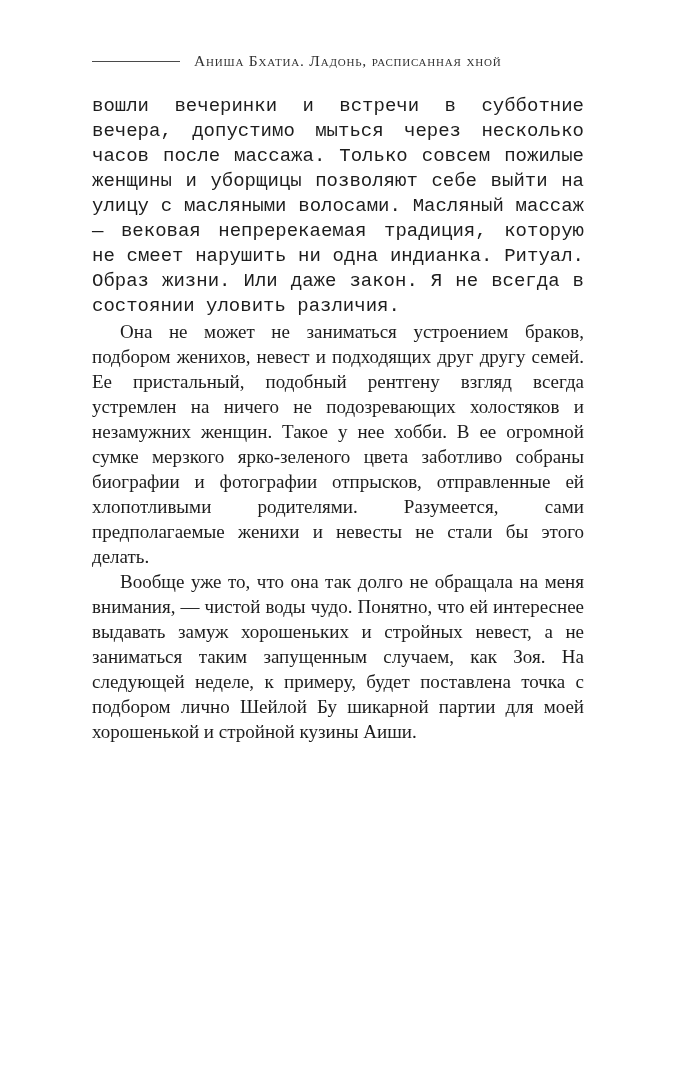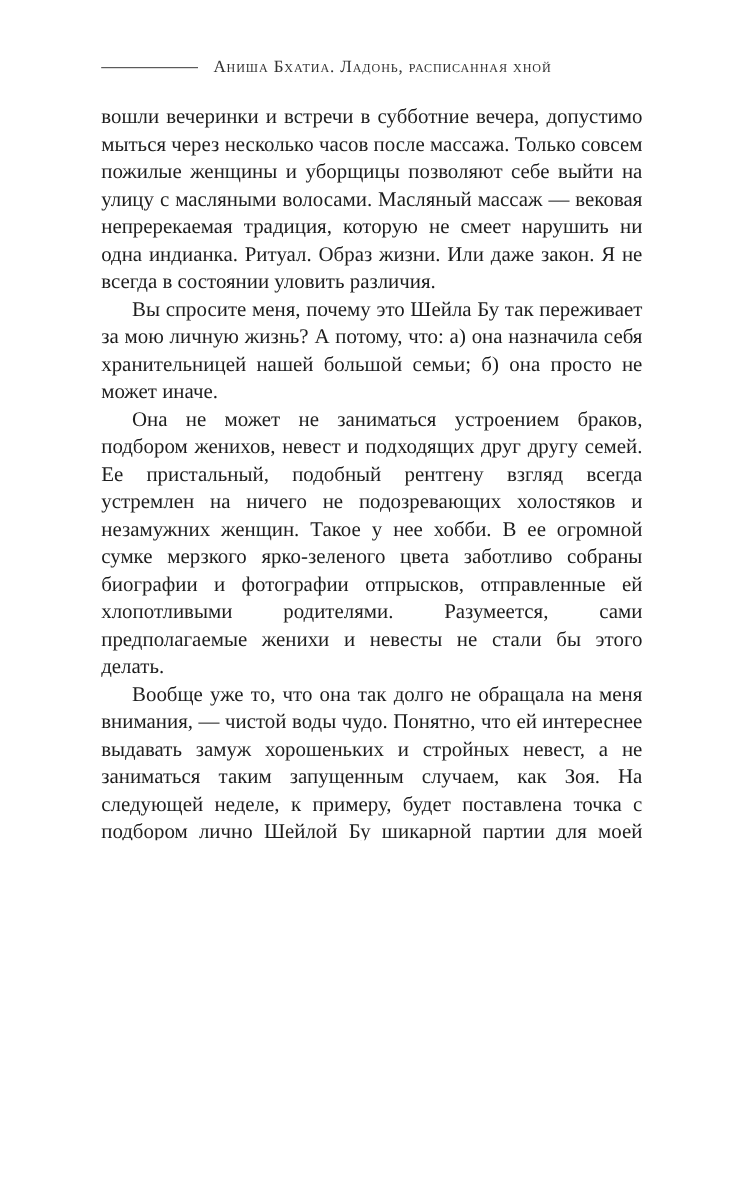--- a/index.html
+++ b/index.html
@@ -49,20 +49,21 @@
     text-align: justify;
     hyphens: auto;
     -webkit-hyphens: auto;
   }
   .para {
     margin: 0;
     text-indent: 28px;
   }
   .para.no-indent {
     text-indent: 0;
+    font-family: Liberation Mono, monospace;
   }
   .page-number {
     position: absolute;
     top: 993px;
     right: 95px;
     font-size: 20px;
     color: #1d1d1d;
   }
 </style>
 </head>
@@ -70,20 +71,19 @@
 
 <div class="page">
 
   <div class="running-header">
     <span class="header-rule"></span>
     <span class="header-text">Аниша Бхатиа. Ладонь, расписанная хной</span>
   </div>
 
   <div class="text-block">
     <p class="para no-indent">вошли вечеринки и встречи в субботние вечера, допустимо мыться через несколько часов после массажа. Только совсем пожилые женщины и уборщицы позволяют себе выйти на улицу с масляными волосами. Масляный массаж — вековая непререкаемая традиция, которую не смеет нарушить ни одна индианка. Ритуал. Образ жизни. Или даже закон. Я не всегда в состоянии уловить различия.</p>
-    <p class="para">Вы спросите меня, почему это Шейла Бу так переживает за мою личную жизнь? А потому, что: а) она назначила себя хранительницей нашей большой семьи; б) она просто не может иначе.</p>
     <p class="para">Она не может не заниматься устроением браков, подбором женихов, невест и подходящих друг другу семей. Ее пристальный, подобный рентгену взгляд всегда устремлен на ничего не подозревающих холостяков и незамужних женщин. Такое у нее хобби. В ее огромной сумке мерзкого ярко-зеленого цвета заботливо собраны биографии и фотографии отпрысков, отправленные ей хлопотливыми родителями. Разумеется, сами предполагаемые женихи и невесты не стали бы этого делать.</p>
     <p class="para">Вообще уже то, что она так долго не обращала на меня внимания, — чистой воды чудо. Понятно, что ей интереснее выдавать замуж хорошеньких и стройных невест, а не заниматься таким запущенным случаем, как Зоя. На следующей неделе, к примеру, будет поставлена точка с подбором лично Шейлой Бу шикарной партии для моей хорошенькой и стройной кузины Аиши.</p>
   </div>
 
   <div class="page-number">7</div>
 
 </div>
 
 </body></html>

